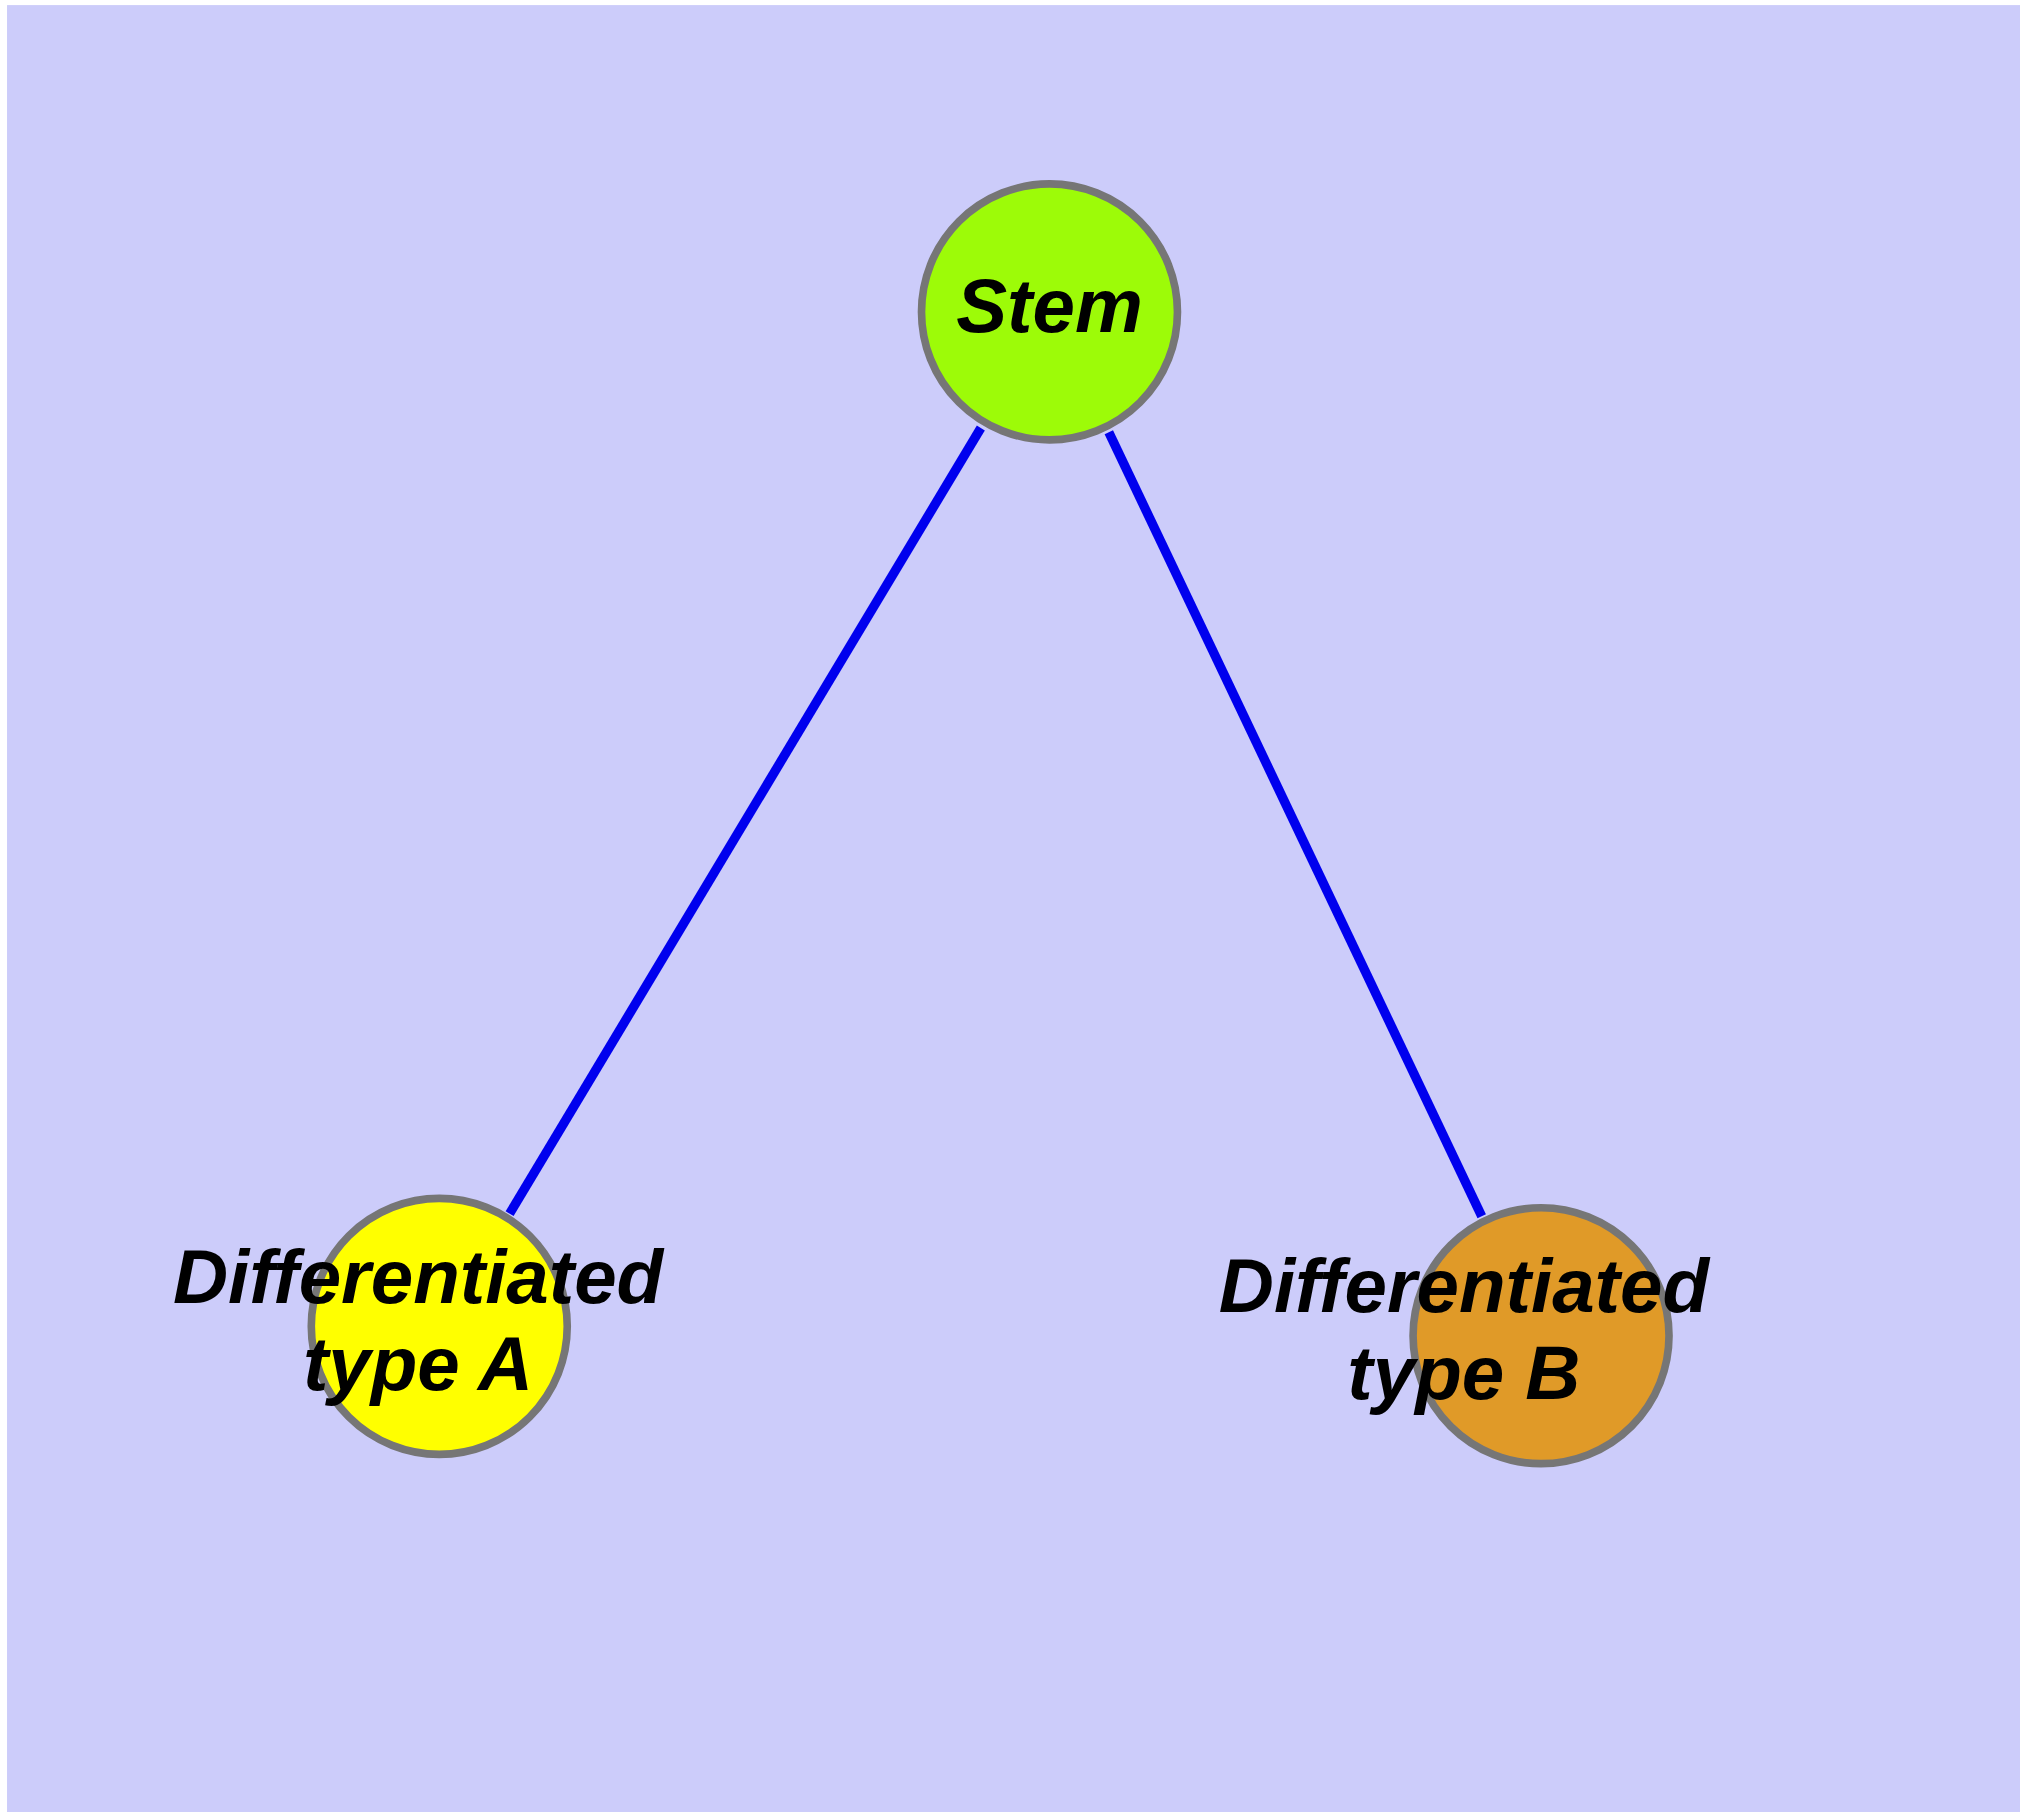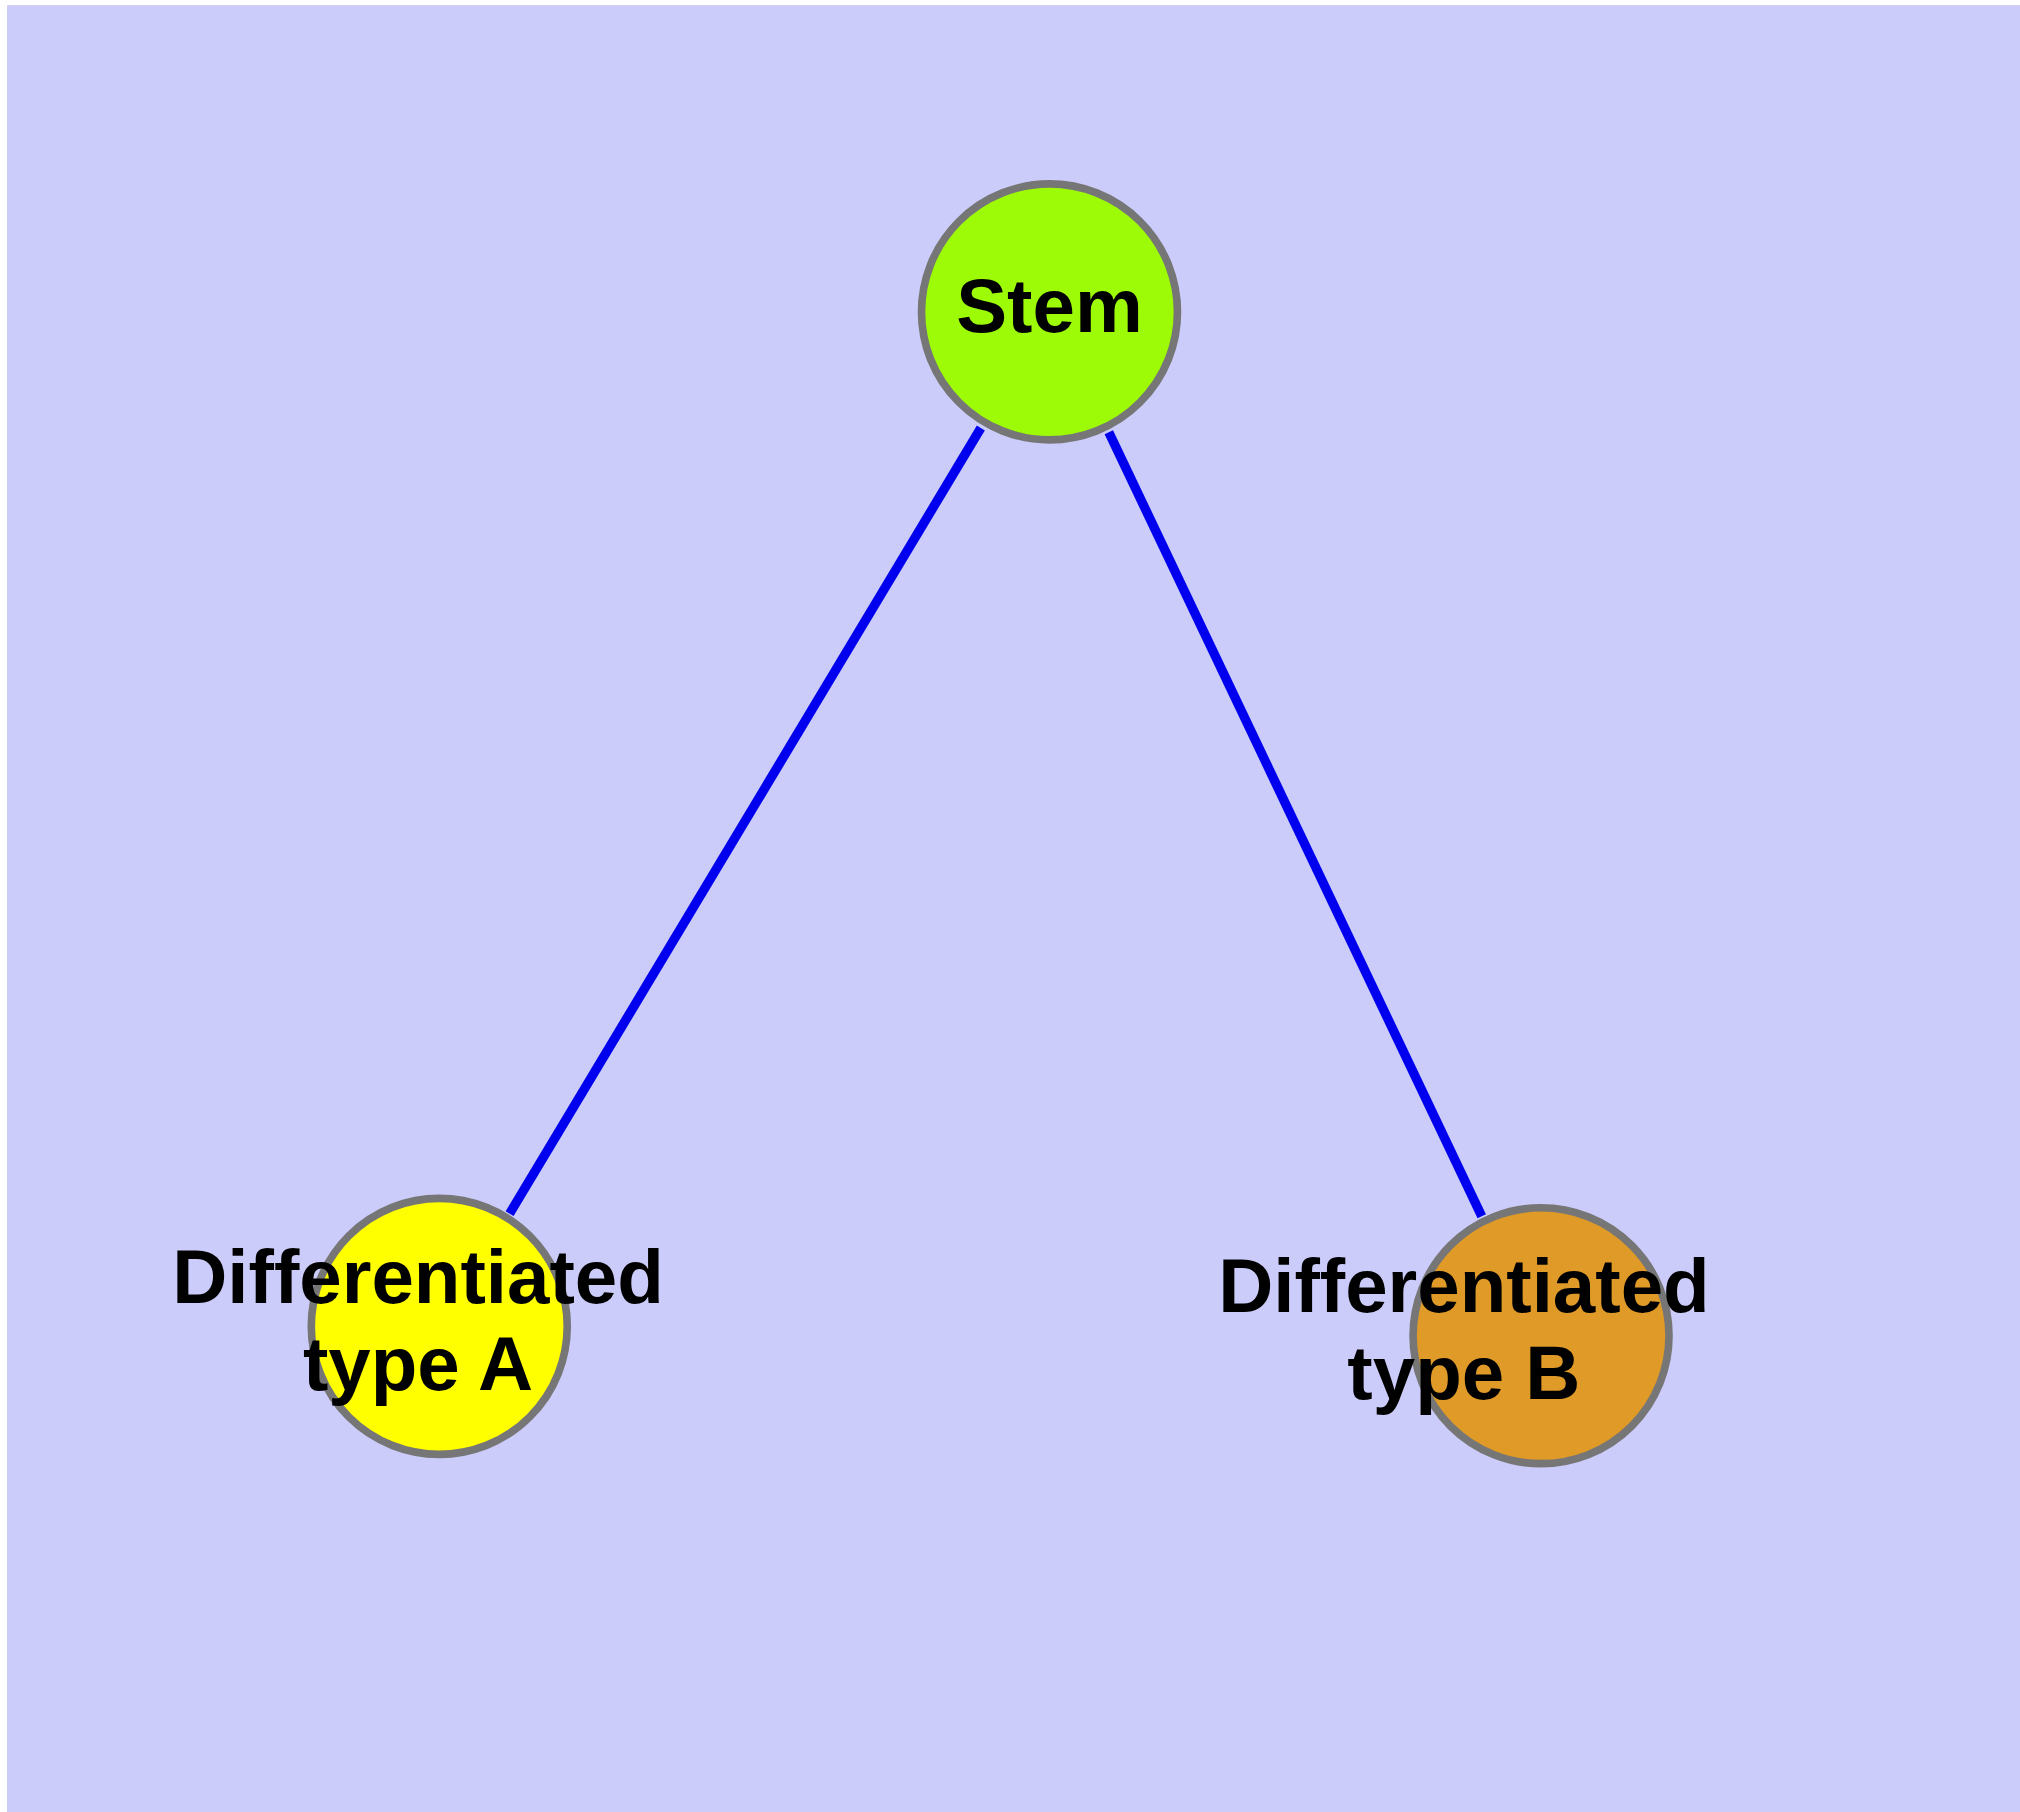--- a/index.html
+++ b/index.html
@@ -30,21 +30,21 @@
     font-family: "Liberation Sans", sans-serif;
     font-weight: bold;
     fill: #000000;
     text-anchor: middle;
     dominant-baseline: middle;
   }
 </style>
 </head>
 <body style="width: 2021px; height: 1812px;">
 
-<div id="graph-canvas" style="width: 2021px; height: 1812px;">
+<div id="graph-canvas" style="width: 2021px; height: 1812px; font-style: italic;">
   <svg viewBox="0 0 2384 2138" xmlns="http://www.w3.org/2000/svg">
 
     <rect id="bg-rect" x="8" y="6" width="2376" height="2132" fill="#ccccfa"></rect>
 
     <g id="edges-group">
       <line id="edge-0" x1="1157" y1="505" x2="601" y2="1432" stroke="#0000ee" stroke-width="11" stroke-linecap="butt"></line>
       <line id="edge-1" x1="1308" y1="510" x2="1748" y2="1435" stroke="#0000ee" stroke-width="11" stroke-linecap="butt"></line>
     </g>
 
     <g id="nodes-group">

